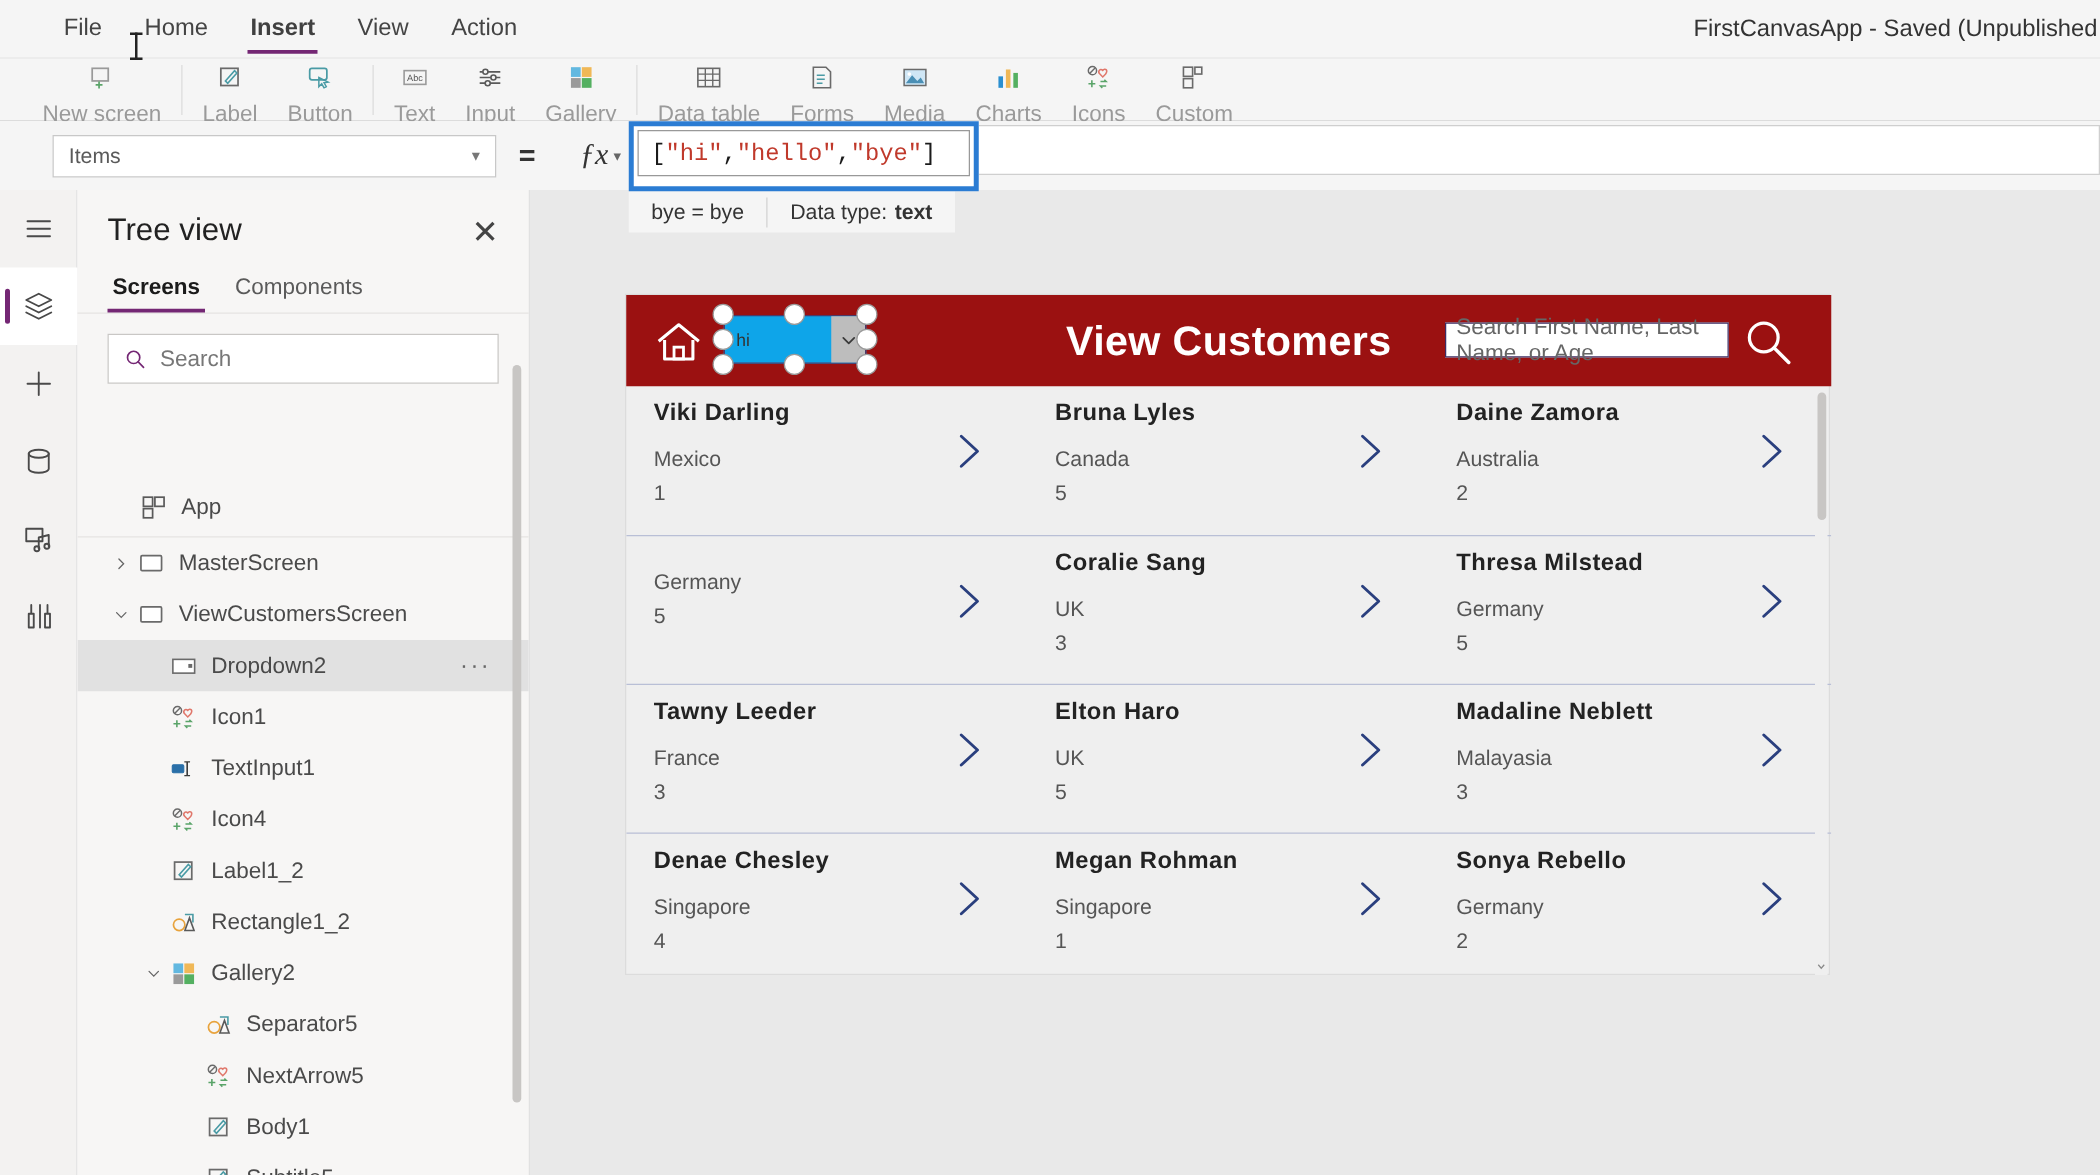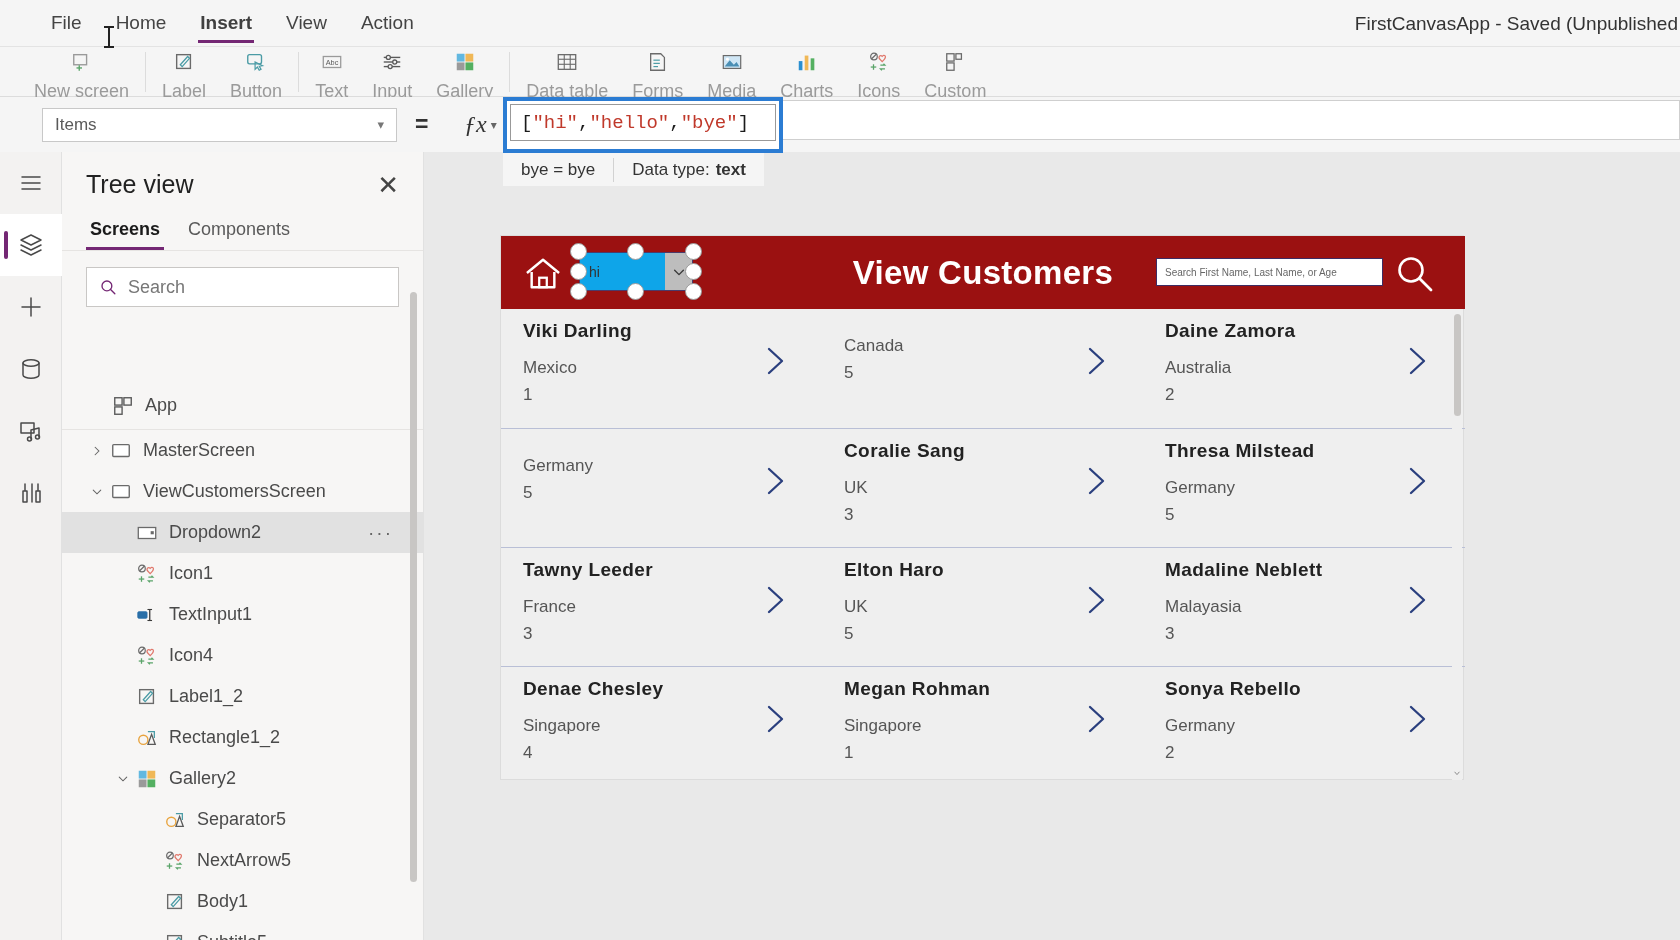--- a/index.html
+++ b/index.html
@@ -191,21 +191,21 @@
   }
   .home-ico { position: absolute; left: 23px; top: 20px; width: 38px; height: 34px; }
   .app-h-title {
     position: absolute; left: 0; right: 0; top: 18px; text-align: center;
     font-size: 33px; font-weight: bold; color: #fff; letter-spacing: .3px;
   }
   .app-search {
     position: absolute; left: 655px; top: 22px; width: 227px; height: 28px;
     background: #fff; border: 1px solid #3d2c63;
     display: flex; align-items: center; padding-left: 8px;
-    font-size: 10px; color: #666;
+    font-size: 18px; color: #666;
   }
   .mag-ico { position: absolute; left: 893px; top: 17px; width: 42px; height: 42px; }
 
   
   .dd-sel { position: absolute; left: 78px; top: 16px; width: 114px; height: 39px; }
   .dd-box {
     position: absolute; inset: 0; background: #0ea5e9;
     border: 1px solid #4b3b6b;
     display: flex; align-items: center;
   }
@@ -732,20 +732,21 @@
         <div class="grow">
           <div class="gcell">
             <div class="g-name">Viki  Darling</div>
             <div class="g-country">Mexico</div>
             <div class="g-age">1</div>
             <svg class="g-arrow" viewBox="0 0 28 32">
               <path d="M8 4 L21 16 L8 28" fill="none" stroke="#2a3f7e" stroke-width="2.3" stroke-linecap="round" stroke-linejoin="round"></path>
             </svg>
           </div>
           <div class="gcell">
+            <div class="g-name">Bruna  Lyles</div>
             <div class="g-country">Canada</div>
             <div class="g-age">5</div>
             <svg class="g-arrow" viewBox="0 0 28 32">
               <path d="M8 4 L21 16 L8 28" fill="none" stroke="#2a3f7e" stroke-width="2.3" stroke-linecap="round" stroke-linejoin="round"></path>
             </svg>
           </div>
           <div class="gcell">
             <div class="g-name">Daine  Zamora</div>
             <div class="g-country">Australia</div>
             <div class="g-age">2</div>

